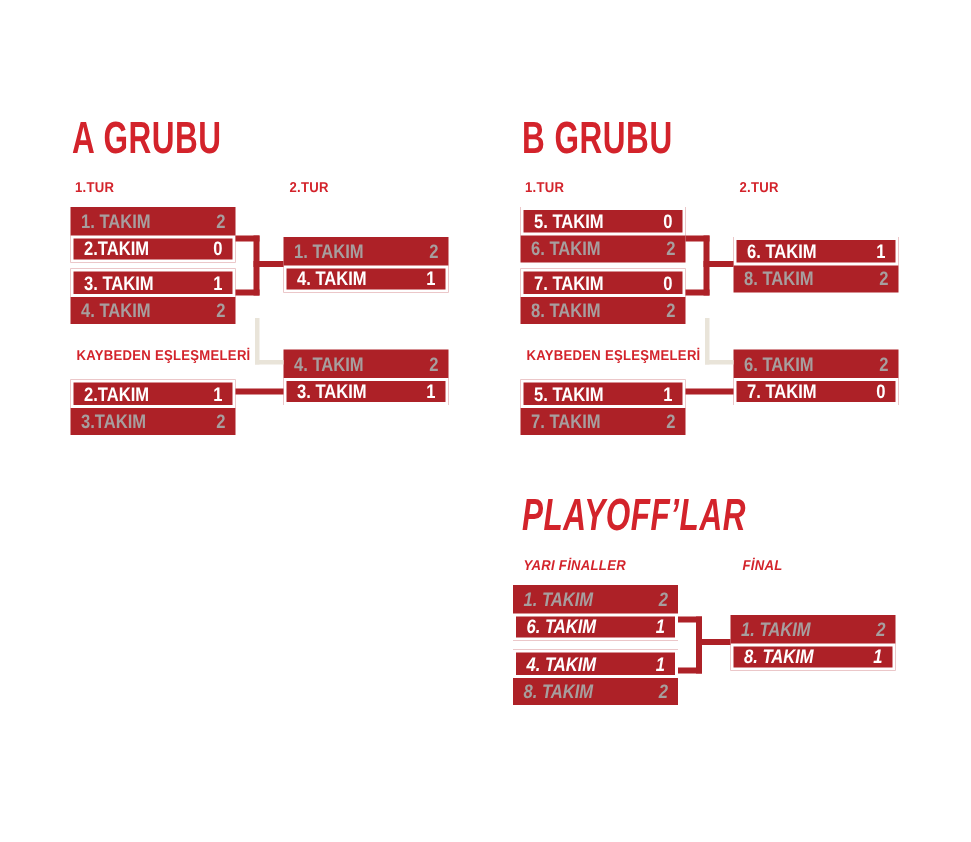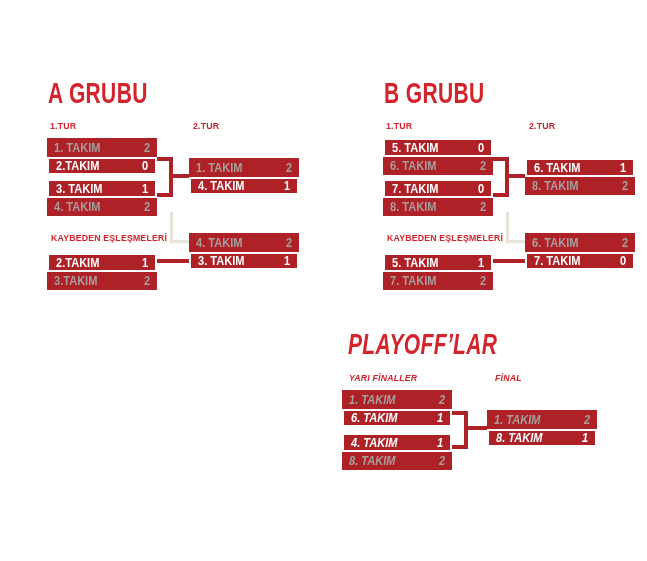--- a/index.html
+++ b/index.html
@@ -14,21 +14,21 @@
   html,body{background:var(--background);}
   body{
     width:647px;height:561px;position:relative;overflow:hidden;
     font-family:"Liberation Sans","DejaVu Sans",sans-serif;
   }
   .canvas{position:absolute;left:0;top:0;width:647px;height:561px;padding-left:42px;}
 
   .group,.playoffs{position:absolute;}
   .group{width:258px;height:215px;}
   .group-a{left:47px;top:80px;}
-  .group-b{left:347px;top:80px;margin-left:36px;}
+  .group-b{left:347px;top:80px;}
   .playoffs{left:342px;top:331px;width:260px;height:148px;font-style:italic;}
 
   .big-title{
     position:absolute;left:1px;top:0;
     font-size:30px;font-weight:bold;line-height:26px;
     color:var(--heading-red);white-space:nowrap;
     transform:scaleX(0.70);transform-origin:0 0;letter-spacing:0.5px;
   }
   .small-label{
     position:absolute;

